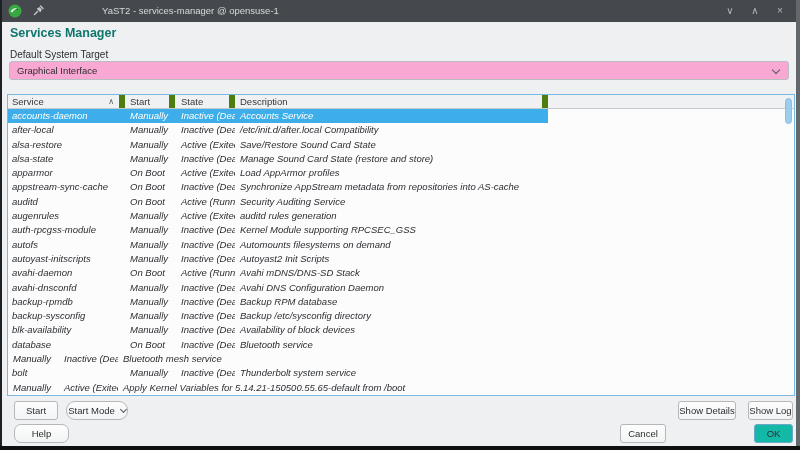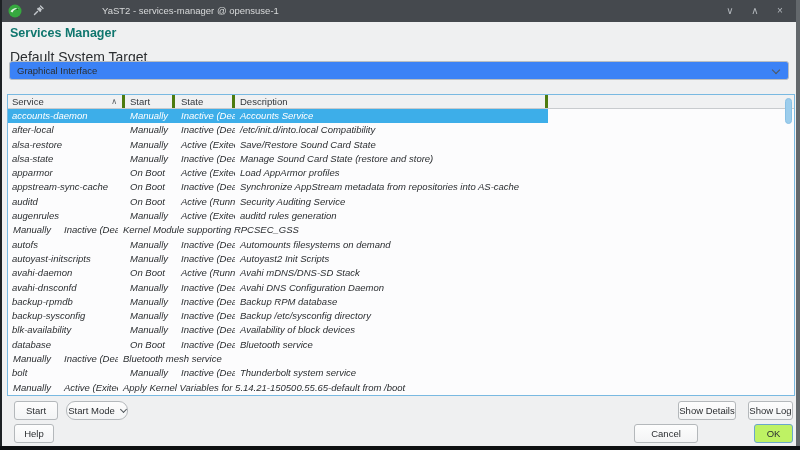--- a/index.html
+++ b/index.html
@@ -16,34 +16,34 @@
   .titlebar { position:absolute; left:0; top:0; width:100%; height:22px; background:#45494e; }
   .app-icon { position:absolute; left:6px; top:4px; width:14px; height:14px; }
   .pin-icon { position:absolute; left:30px; top:4px; width:13px; height:13px; }
   .win-title { position:absolute; left:100px; right:100px; top:0; height:22px; line-height:22px;
                color:#d7d9da; font-size:9.5px; white-space:nowrap; overflow:hidden; }
   .win-controls { position:absolute; right:10px; top:0; height:22px; display:flex; gap:13px; align-items:center; }
   .win-btn { color:#b2b7bc; font-size:10px; line-height:22px; width:12px; text-align:center; }
 
   
   .heading { position:absolute; left:8px; top:26px; font-size:12.5px; font-weight:bold; color:#0f766e; }
-  .target-label { position:absolute; left:8px; top:49px; font-size:14px; color:#2b2e31; }
-  .combo { position:absolute; left:7px; top:61px; width:780px; height:19px; background:#3b82f6;
+  .target-label { position:absolute; left:8px; top:49px; font-size:10px; color:#2b2e31; }
+  .combo { position:absolute; left:7px; top:61px; width:780px; height:19px; background:#f9a8d4;
            border:1px solid #b9bdc1; border-radius:3px; font-size:9.5px; }
   .combo-value { position:absolute; left:7px; top:0; line-height:17px; }
   .chev { display:inline-block; width:6px; height:6px; border-right:1.2px solid #51575c;
           border-bottom:1.2px solid #51575c; transform:rotate(45deg); }
   .combo .chev { position:absolute; right:9px; top:5px; }
 
   
   .svc-table { position:absolute; left:5px; top:94px; width:788px; height:302px;
                background:#fcfcfd; border:1px solid #79b9e1; }
   .thead { display:flex; height:14px; background:#f0f1f2; border-bottom:1px solid #c8cbce;
            font-size:9.5px; color:#33383c; }
-  .th { border-right:3px solid #4d7c0f; padding-left:4px; line-height:13px;
+  .th { border-right:6px solid #4d7c0f; padding-left:4px; line-height:13px;
         white-space:nowrap; overflow:hidden; display:flex; align-items:center; }
   .th-service { width:117px; }
   .th-start { width:50px; padding-left:5px; }
   .th-state { width:60px; padding-left:6px; }
   .th-desc  { width:313px; padding-left:5px; }
   .th-filler { flex:1; border-right:none; }
   .sort-ind { margin-left:auto; margin-right:5px; font-size:8px; color:#5a6064; }
 
   .tbody { position:relative;font-style:italic; }
   .trow { display:flex; width:540px; height:14.3px; font-size:9.5px; line-height:14.3px; color:#2b2e31; }
@@ -58,24 +58,24 @@
                   background:#9ccdec; border:1px solid #88c0e5; border-radius:4px; }
 
   
   .btn { position:absolute; height:19px; background:linear-gradient(#fdfdfd,#f3f4f5);
          border:1px solid #b4b8bb; border-radius:3px; font-size:9.5px; color:#2b2e31;
          display:flex; align-items:center; justify-content:center; gap:6px; white-space:nowrap; }
   .btn-start        { left:12px;  top:401px; width:44px; }
   .btn-start-mode   { left:64px;  top:401px; width:62px;border-radius:9px; }
   .btn-show-details { left:676px; top:401px; width:58px; }
   .btn-show-log     { left:746px; top:401px; width:45px; }
-  .btn-help         { left:12px;  top:424px; width:40px; }
-  .btn-cancel       { left:632px; top:424px; width:64px; }
+  .btn-help         { left:12px;  top:424px; width:55px;border-radius:7px; }
+  .btn-cancel       { left:618px; top:424px; width:46px; }
   .btn-apply        { left:692px; top:448px; width:49px; background:#f1f2f3; border-color:#c9cccf; color:#9da2a6; }
-  .btn-ok           { left:752px; top:424px; width:39px; background:#bef264; border-color:#6ba6cb; }
+  .btn-ok           { left:752px; top:424px; width:39px; background:#14b8a6; border-color:#6ba6cb; }
   .btn .chev { width:5px; height:5px; margin-top:-3px; }
 </style>
 </head>
 <body>
 
 <div class="edge-left"></div>
 <div class="edge-right"></div>
 
 <div class="window">
 
@@ -123,21 +123,21 @@
         <div class="trow selected">
           <div class="cell c-service">accounts-daemon</div>
           <div class="cell c-start">Manually</div>
           <div class="cell c-state">Inactive (Dead)</div>
           <div class="cell c-description">Accounts Service</div>
         </div>
         <div class="trow">
           <div class="cell c-service">after-local</div>
           <div class="cell c-start">Manually</div>
           <div class="cell c-state">Inactive (Dead)</div>
-          <div class="cell c-description">/etc/init.d/into.local Compatibility</div>
+          <div class="cell c-description">/etc/init.d/after.local Compatibility</div>
         </div>
         <div class="trow">
           <div class="cell c-service">alsa-restore</div>
           <div class="cell c-start">Manually</div>
           <div class="cell c-state">Active (Exited)</div>
           <div class="cell c-description">Save/Restore Sound Card State</div>
         </div>
         <div class="trow">
           <div class="cell c-service">alsa-state</div>
           <div class="cell c-start">Manually</div>
@@ -162,20 +162,21 @@
           <div class="cell c-state">Active (Running)</div>
           <div class="cell c-description">Security Auditing Service</div>
         </div>
         <div class="trow">
           <div class="cell c-service">augenrules</div>
           <div class="cell c-start">Manually</div>
           <div class="cell c-state">Active (Exited)</div>
           <div class="cell c-description">auditd rules generation</div>
         </div>
         <div class="trow">
+          <div class="cell c-service">auth-rpcgss-module</div>
           <div class="cell c-start">Manually</div>
           <div class="cell c-state">Inactive (Dead)</div>
           <div class="cell c-description">Kernel Module supporting RPCSEC_GSS</div>
         </div>
         <div class="trow">
           <div class="cell c-service">autofs</div>
           <div class="cell c-start">Manually</div>
           <div class="cell c-state">Inactive (Dead)</div>
           <div class="cell c-description">Automounts filesystems on demand</div>
         </div>

